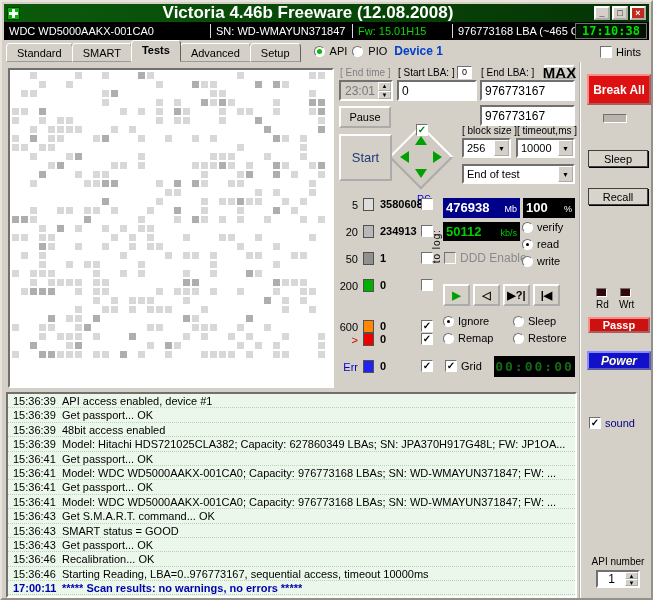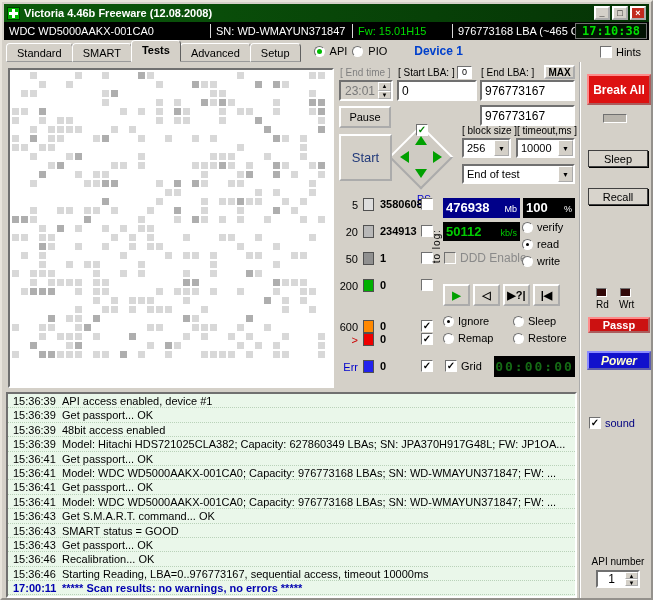--- a/index.html
+++ b/index.html
@@ -5,41 +5,41 @@
   *{margin:0;padding:0;box-sizing:border-box;font-family:"Liberation Sans",sans-serif;}
   body{background:#808080;}
   .window{position:relative;width:653px;height:600px;background:#d4d0c8;border:2px outset #e8e4dc;overflow:hidden;}
 
   
   .titlebar{position:absolute;left:2px;top:2px;right:2px;height:18px;display:flex;align-items:center;padding:0 3px;background:linear-gradient(90deg,var(--titlebar_start,#0b5a0b),var(--titlebar_end,#053305));}
   .title-icon{width:13px;height:13px;background:#00b400;border:1px solid #003c00;margin-right:4px;position:relative;flex:0 0 auto;}
   .title-icon::before,.title-icon::after{content:"";position:absolute;background:#fff;}
   .title-icon::before{left:4px;top:1px;width:3px;height:9px;}
   .title-icon::after{left:1px;top:4px;width:9px;height:3px;}
-  .title-text{color:#fff;font-size:11px;font-weight:bold;flex:1;white-space:nowrap;}
+  .title-text{color:#fff;font-size:17px;font-weight:bold;flex:1;white-space:nowrap;text-align:center;}
   .tb-btn{width:16px;height:14px;font-size:9px;line-height:11px;text-align:center;background:#d4d0c8;border:2px outset #fff;margin-left:2px;color:#000;font-weight:bold;}
   .tb-btn.close{background:#c22a1e;color:#fff;}
 
   
   .infobar{position:absolute;left:2px;top:20px;right:2px;height:18px;background:#000;display:flex;align-items:center;font-size:11px;color:#fff;white-space:nowrap;}
   .seg{height:14px;line-height:14px;padding:0 5px;border-right:1px solid #d8d8d8;overflow:hidden;}
   .seg.model{flex:0 0 207px;}
   .seg.serial{flex:0 0 142px;}
   .seg.fw{flex:0 0 100px;color:var(--firmware_green,#00dd00);}
   .seg.cap{flex:1;text-align:center;border-right:none;}
   .clock{flex:0 0 72px;text-align:center;color:var(--clock_green,#00e000);font-family:"DejaVu Sans Mono",monospace;font-weight:bold;font-size:12px;border:1px solid #707070;background:#021202;height:16px;line-height:14px;margin-right:2px;}
 
   
   .tabbar{position:absolute;left:2px;top:38px;right:2px;height:22px;display:flex;align-items:flex-end;}
   .tabs{display:flex;align-items:flex-end;padding-left:2px;}
   .tab{height:19px;padding:3px 10px 2px;font-size:11px;background:#d4d0c8;border:1px solid;border-color:#fff #606060 #9a9a9a #fff;border-radius:4px 4px 0 0;margin-right:-1px;position:relative;}
   .tab.active{height:22px;font-weight:bold;z-index:3;border-bottom-color:#d4d0c8;}
   .modebar{display:flex;align-items:center;gap:5px;margin-left:14px;padding-bottom:4px;}
   .mode-label{font-size:11px;}
-  .device{font-size:12px;font-weight:bold;color:var(--device_blue,#0040cc);margin-left:22px;}
+  .device{font-size:12px;font-weight:bold;color:var(--device_blue,#0040cc);margin-left:2px;}
   .hints{margin-left:auto;display:flex;align-items:center;gap:4px;padding:0 8px 4px 0;font-size:11px;}
 
   
   .radio{width:11px;height:11px;border-radius:50%;background:#fff;border:1px solid;border-color:#707070 #fff #fff #707070;position:relative;display:inline-block;flex:0 0 auto;}
   .radio.sel::after{content:"";position:absolute;inset:3px;background:#000;border-radius:50%;}
   .radio.green.sel::after{background:var(--led_green,#00bb00);inset:2px;}
   .cb{width:12px;height:12px;background:#fff;border:1px solid;border-color:#707070 #fff #fff #707070;display:inline-flex;align-items:center;justify-content:center;flex:0 0 auto;position:relative;}
   .cb .mark{display:none;font-size:10px;font-weight:bold;line-height:10px;color:#000;}
   .cb.checked .mark{display:block;}
   .cb.green-mark .mark{color:#008000;}
@@ -60,21 +60,21 @@
   
   .scan-area{position:absolute;left:6px;top:66px;width:326px;height:320px;background:#fff;border:2px solid;border-color:#707070 #fff #fff #707070;}
   .scan-grid{position:absolute;left:2px;top:2px;display:grid;grid-template-columns:repeat(35,7px);grid-auto-rows:7px;gap:2px;}
   .cell{width:7px;height:7px;}
 
   
   .panel{position:absolute;left:334px;top:62px;width:243px;height:328px;}
   .plabel{position:absolute;font-size:10px;color:#000;white-space:nowrap;}
   .plabel.dim{color:#808080;}
   .mini-box{position:absolute;width:15px;height:13px;background:#fff;border:1px solid;border-color:#707070 #fff #fff #707070;font-size:9px;text-align:center;line-height:11px;}
-  .btn.max{width:31px;height:14px;font-size:10px;font-weight:bold;}
+  .btn.max{width:31px;height:14px;font-size:15px;font-weight:bold;}
   .btn.start{font-size:13px;color:#223a7a;}
   .dpad{position:absolute;width:58px;height:58px;}
   .dpad-bg{position:absolute;inset:6px;transform:rotate(45deg);background:#cfcbc3;border:2px outset #fff;}
   .arr{position:absolute;width:0;height:0;border:6px solid transparent;}
   .arr.up{left:23px;top:8px;border-top:none;border-bottom:9px solid #00a000;}
   .arr.down{left:23px;bottom:8px;border-bottom:none;border-top:9px solid #00a000;}
   .arr.left{top:23px;left:8px;border-left:none;border-right:9px solid #00a000;}
   .arr.right{top:23px;right:8px;border-right:none;border-left:9px solid #00a000;}
   .rs{position:absolute;font-size:10px;color:#0000cc;text-decoration:underline;}
   .stat-row{position:absolute;left:0;width:104px;height:16px;}

